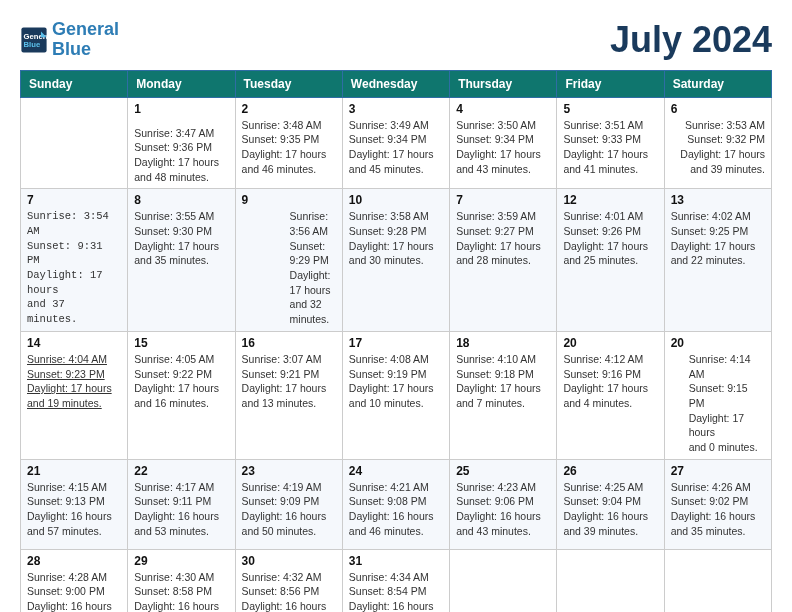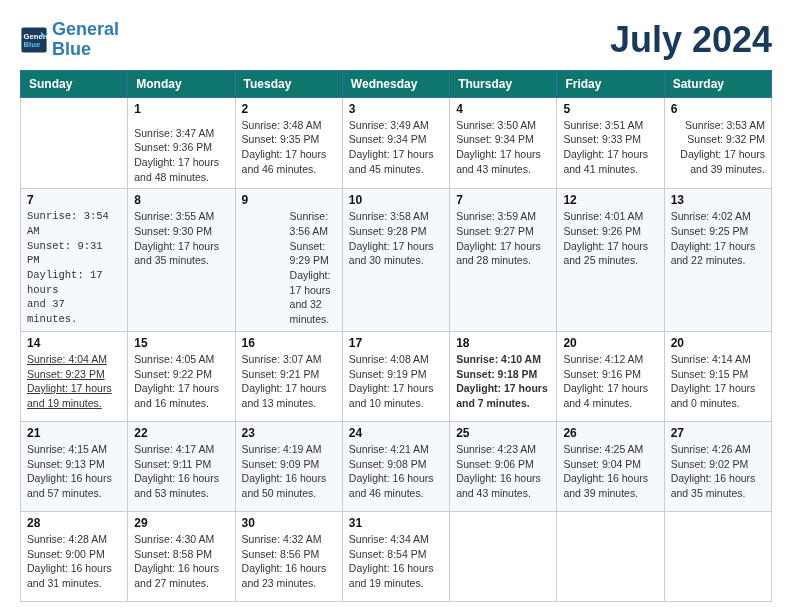--- a/index.html
+++ b/index.html
@@ -246,35 +246,35 @@
         </td>
         <td>
           <div class="day-number">17</div>
           <div class="day-info" style="white-space: pre-line;">Sunrise: 4:08 AM
 Sunset: 9:19 PM
 Daylight: 17 hours
 and 10 minutes.</div>
         </td>
         <td>
           <div class="day-number">18</div>
-          <div class="day-info" style="white-space: pre-line; font-weight: bold;">Sunrise: 4:10 AM
+          <div class="day-info" style="white-space: pre-line;">Sunrise: 4:10 AM
 Sunset: 9:18 PM
 Daylight: 17 hours
 and 7 minutes.</div>
         </td>
         <td>
           <div class="day-number">20</div>
           <div class="day-info" style="white-space: pre-line;">Sunrise: 4:12 AM
 Sunset: 9:16 PM
 Daylight: 17 hours
 and 4 minutes.</div>
         </td>
         <td>
           <div class="day-number">20</div>
-          <div class="day-info" style="white-space: pre-line;">Sunrise: 4:14 AM
+          <div class="day-info" style="white-space: pre-line; margin-left: 18px;">Sunrise: 4:14 AM
 Sunset: 9:15 PM
 Daylight: 17 hours
 and 0 minutes.</div>
         </td>
       </tr>
       <tr>
         <td>
           <div class="day-number">21</div>
           <div class="day-info" style="white-space: pre-line;">Sunrise: 4:15 AM
 Sunset: 9:13 PM

